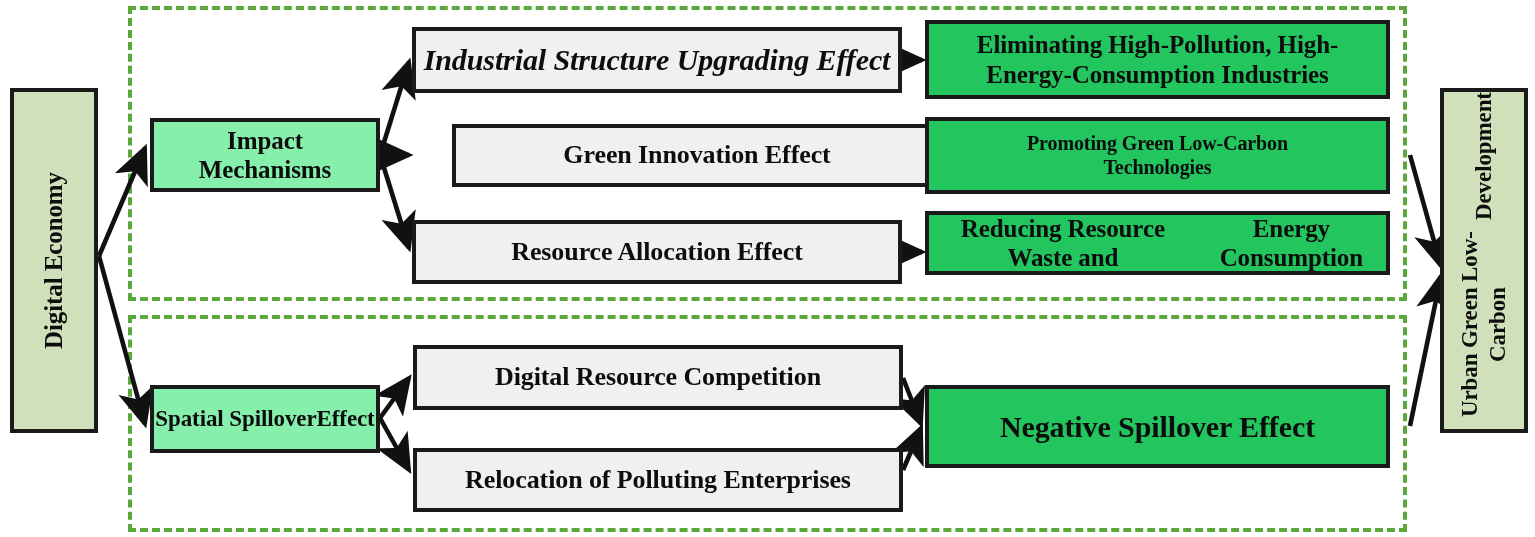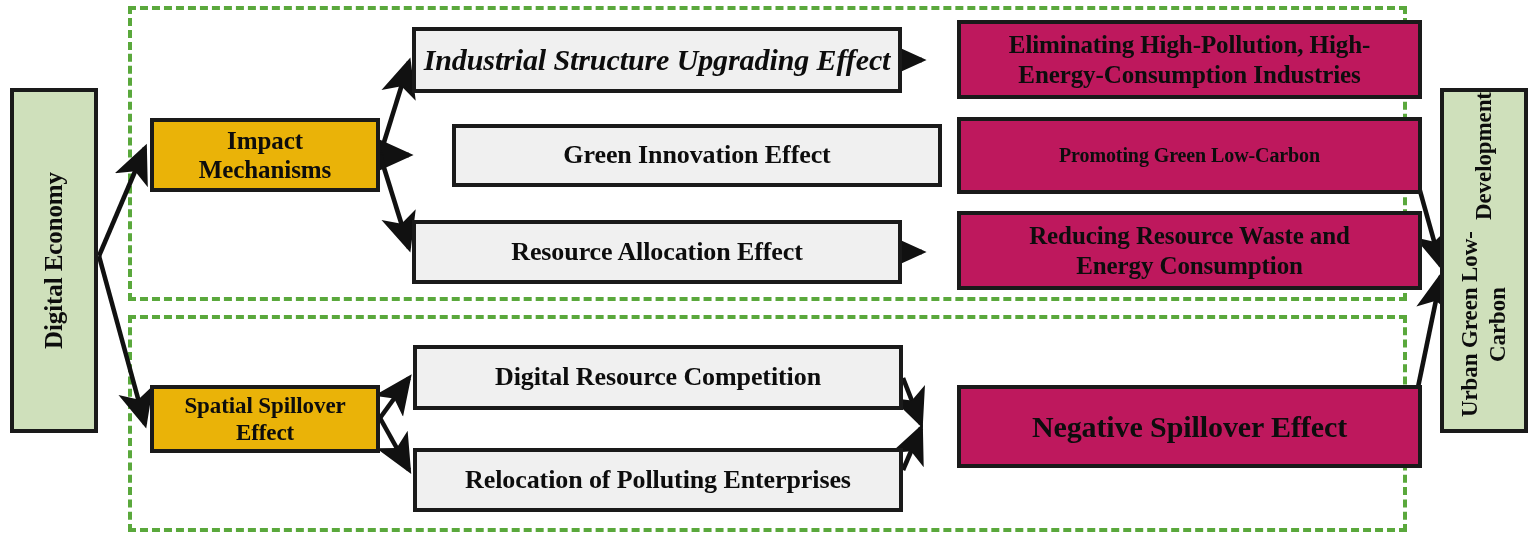--- a/index.html
+++ b/index.html
@@ -31,23 +31,23 @@
     border: 4px solid #1a1a1a;
     display: flex;
     align-items: center;
     justify-content: center;
     text-align: center;
     font-weight: bold;
     color: #0d0d0d;
     line-height: 1.18;
     letter-spacing: -0.1px;
   }
-  .box.gray-dark { background: #eab308; }
+  .box.gray-dark { background: #86efac; }
   .box.gray-light { background: #f0f0f0; }
-  .box.white { background: #be185d; margin-left: 32px; }
+  .box.white { background: #22c55e; }
   .box.green { background: #cfe0bb; }
 
   .endpoint {
     writing-mode: vertical-rl;
     transform: rotate(180deg);
   }
   .endpoint .txt {
     display: block;
     text-align: center;
     line-height: 1.2;
@@ -101,21 +101,21 @@
 
   <div class="box green endpoint" style="left:10px; top:88px; width:88px; height:345px; font-size:25px;">
     <span class="txt">Digital Economy</span>
   </div>
 
   <div class="box gray-dark" style="left:150px; top:118px; width:230px; height:74px; font-size:25px; flex-direction:column;">
     <span>Impact</span>
     <span>Mechanisms</span>
   </div>
 
-  <div class="box gray-dark" style="left:150px; top:385px; width:230px; height:68px; font-size:23px; flex-direction:column;">
+  <div class="box gray-dark" style="left:150px; top:385px; width:230px; height:68px; font-size:23px; ">
     <span>Spatial Spillover</span>
     <span>Effect</span>
   </div>
 
   <div class="box gray-light" style="left:412px; top:27px; width:490px; height:66px; font-size:30px;font-style:italic;">
     <span>Industrial Structure Upgrading Effect</span>
   </div>
 
   <div class="box gray-light" style="left:412px; top:124px; width:490px; height:63px; font-size:26px;margin-left:40px;">
     <span>Green Innovation Effect</span>
@@ -133,23 +133,24 @@
     <span>Relocation of Polluting Enterprises</span>
   </div>
 
   <div class="box white" style="left:925px; top:20px; width:465px; height:79px; font-size:25px; flex-direction:column;">
     <span>Eliminating High-Pollution, High-</span>
     <span>Energy-Consumption Industries</span>
   </div>
 
   <div class="box white" style="left:925px; top:117px; width:465px; height:77px; font-size:20px; flex-direction:column;">
     <span>Promoting Green Low-Carbon</span>
+    <span>Technologies</span>
   </div>
 
-  <div class="box white" style="left:925px; top:211px; width:465px; height:79px; font-size:25px; flex-direction:column;">
+  <div class="box white" style="left:925px; top:211px; width:465px; height:64px; font-size:25px; flex-direction:row;">
     <span>Reducing Resource Waste and</span>
     <span>Energy Consumption</span>
   </div>
 
   <div class="box white" style="left:925px; top:385px; width:465px; height:83px; font-size:30px;">
     <span>Negative Spillover Effect</span>
   </div>
 
   <div class="box green endpoint" style="left:1440px; top:88px; width:88px; height:345px; font-size:23px;">
     <span class="txt">Urban Green Low-Carbon</span>

